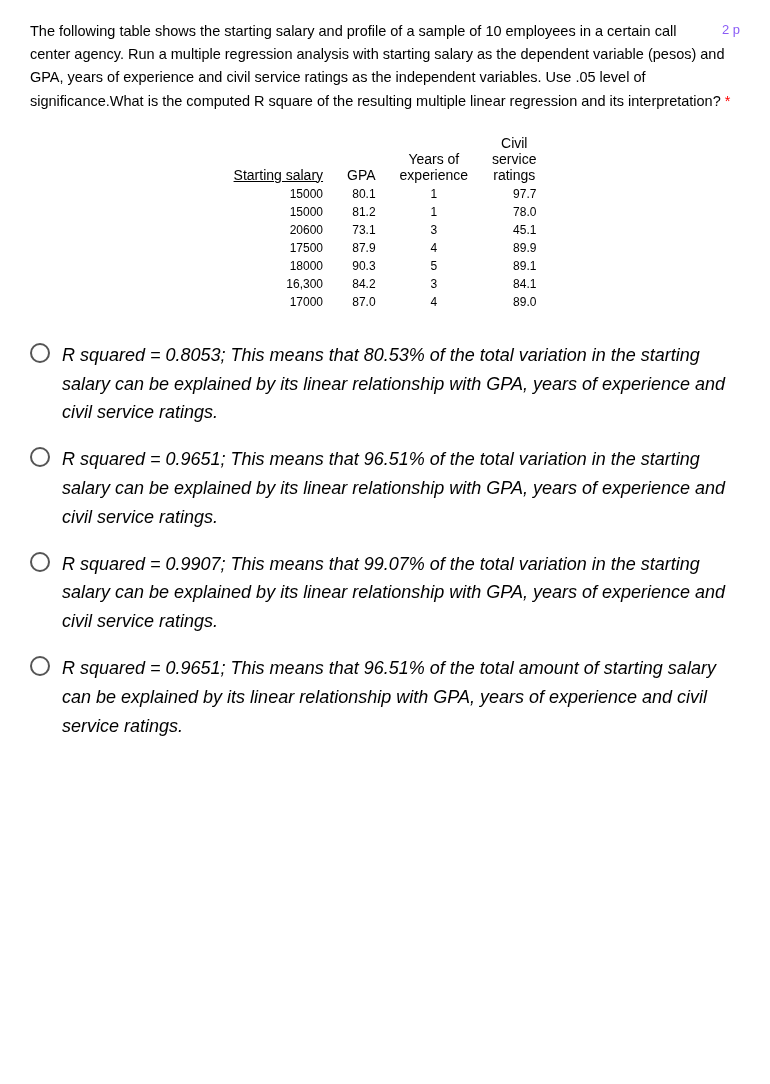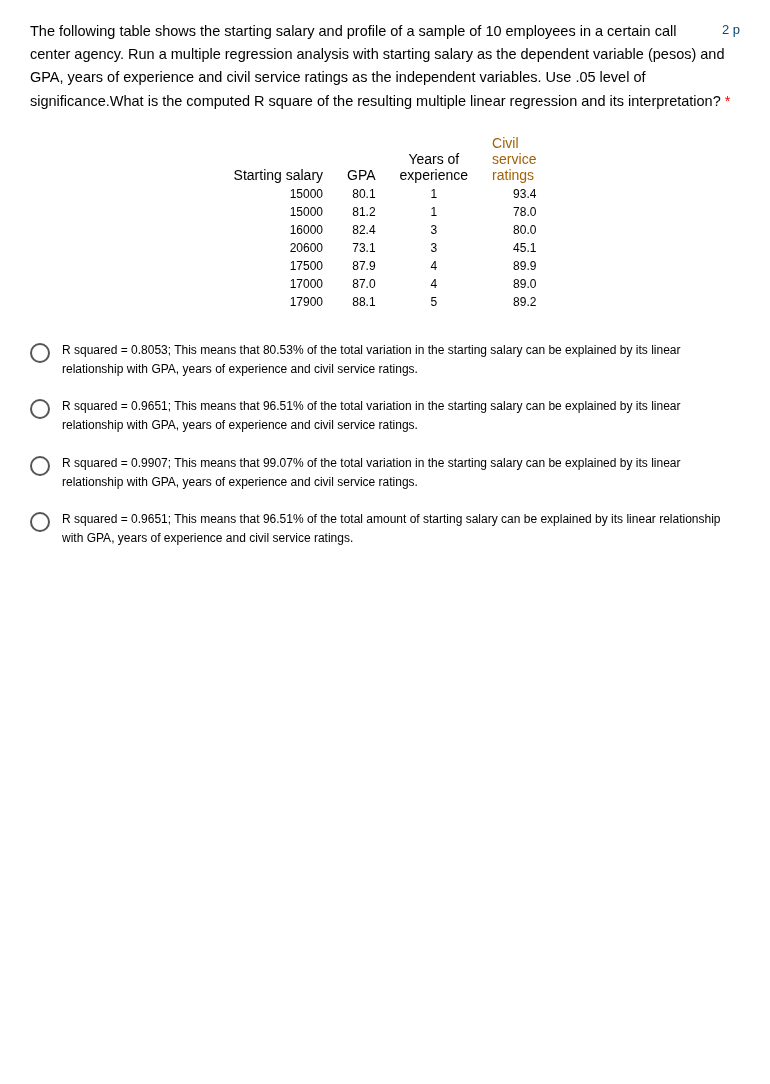--- a/index.html
+++ b/index.html
@@ -20,21 +20,21 @@
       font-size: 14.5px;
       line-height: 1.6;
       margin-bottom: 20px;
     }
     .required-star {
       color: red;
     }
     .page-indicator {
       float: right;
       font-size: 13px;
-      color: #0c4a6e;
+      color: #8b5cf6;
       margin-left: 4px;
     }
     .table-container {
       display: flex;
       justify-content: center;
       margin: 20px 0 30px 0;
     }
     table {
       border-collapse: collapse;
       text-align: right;
@@ -57,53 +57,55 @@
       text-align: right;
     }
     table td:nth-child(3) {
       text-align: center;
     }
     table td:nth-child(4) {
       text-align: right;
     }
     table th:first-child {
       text-align: center;
+      text-decoration: underline;
     }
     table th:nth-child(2) {
       text-align: left;
     }
     .col-header-years {
       text-align: center !important;
     }
     .col-header-civil {
-      text-align: left;
-      color: #a16207;
+      text-align: center;
+      color: #000000;
     }
     .options-container {
       margin-top: 10px;
     }
     .option-item {
       display: flex;
       align-items: flex-start;
       margin-bottom: 18px;
     }
     .radio-circle {
       width: 20px;
       height: 20px;
       border-radius: 50%;
       border: 2px solid #555;
       margin-right: 12px;
       margin-top: 2px;
       flex-shrink: 0;
       background: #fff;
     }
     .option-text {
-      font-size: 12px;
+      font-size: 18px;
       line-height: 1.6;
       flex: 1;
+      font-style: italic;
     }
   </style>
 </head>
 <body>
 
 <div>
   <p class="question-text">
     <span class="page-indicator">2 p</span>
     <span>The following table shows the starting salary and profile of a sample of 10 employees in a certain call center agency. Run a multiple regression analysis with starting salary as the dependent variable (pesos) and GPA, years of experience and civil service ratings as the independent variables. Use .05 level of significance.What is the computed R square of the resulting multiple linear regression and its interpretation?</span> <span class="required-star">*</span>
   </p>
@@ -117,57 +119,57 @@
         <th>GPA</th>
         <th class="col-header-years">Years of<br>experience</th>
         <th class="col-header-civil">Civil<br>service<br>ratings</th>
       </tr>
     </thead>
     <tbody id="table-body">
     <tr>
           <td>15000</td>
           <td>80.1</td>
           <td>1</td>
-          <td>93.4</td>
+          <td>97.7</td>
         </tr>
         <tr>
           <td>15000</td>
           <td>81.2</td>
           <td>1</td>
           <td>78.0</td>
-        </tr>
-        <tr>
-          <td>16000</td>
-          <td>82.4</td>
-          <td>3</td>
-          <td>80.0</td>
         </tr>
         <tr>
           <td>20600</td>
           <td>73.1</td>
           <td>3</td>
           <td>45.1</td>
         </tr>
         <tr>
           <td>17500</td>
           <td>87.9</td>
           <td>4</td>
           <td>89.9</td>
         </tr>
         <tr>
+          <td>18000</td>
+          <td>90.3</td>
+          <td>5</td>
+          <td>89.1</td>
+        </tr>
+        <tr>
+          <td>16,300</td>
+          <td>84.2</td>
+          <td>3</td>
+          <td>84.1</td>
+        </tr>
+        <tr>
           <td>17000</td>
           <td>87.0</td>
           <td>4</td>
           <td>89.0</td>
-        </tr>
-        <tr>
-          <td>17900</td>
-          <td>88.1</td>
-          <td>5</td>
-          <td>89.2</td>
         </tr>
       </tbody>
   </table>
 </div>
 
 <div class="options-container">
   <div id="options-list">
       <div class="option-item">
         <div class="radio-circle"></div>
         <span class="option-text">R squared = 0.8053; This means that 80.53% of the total variation in the starting salary can be explained by its linear relationship with GPA, years of experience and civil service ratings.</span>

